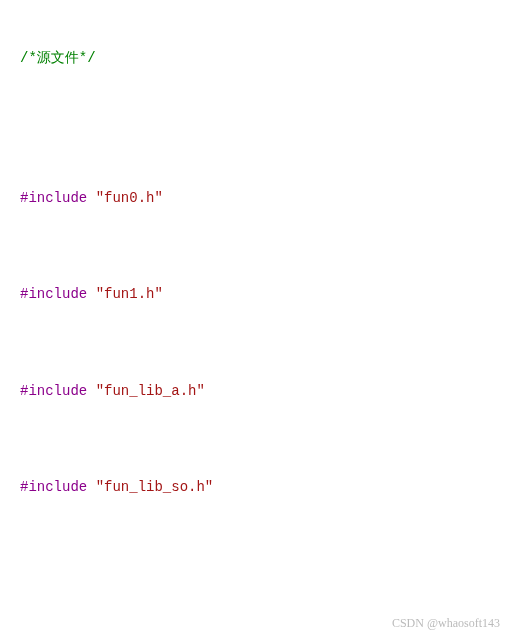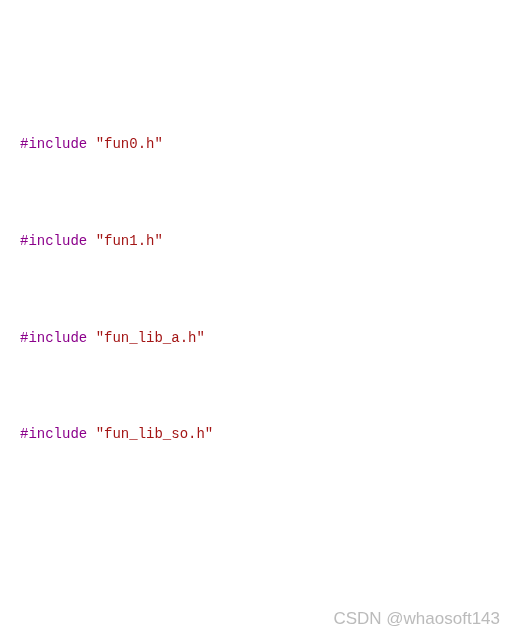--- a/index.html
+++ b/index.html
@@ -23,34 +23,35 @@
     }
     .comment { color: #008000; }
     .directive { color: #8B008B; }
     .string { color: #A31515; }
     .angle-include { color: #A31515; }
     .watermark {
       position: absolute;
       bottom: 6px;
       right: 10px;
       color: #bbbbbb;
-      font-family: Liberation Sans, sans-serif;
-      font-size: 17px;
+      font-family: Liberation Serif, serif;
+      font-size: 12px;
     }
     .line {
       display: block;
     }
     .blank {
       height: 1.2em;
     }
   </style>
 </head>
 <body>
 
 <div class="code-container">
+<span class="line"><span class="comment">/*源文件*/</span></span>
 <span class="line blank"></span>
 <span class="line blank"></span>
 <span class="line"><span class="directive">#include</span> <span class="string">"fun0.h"</span></span>
 <span class="line blank"></span>
 <span class="line"><span class="directive">#include</span> <span class="string">"fun1.h"</span></span>
 <span class="line blank"></span>
 <span class="line"><span class="directive">#include</span> <span class="string">"fun_lib_a.h"</span></span>
 <span class="line blank"></span>
 <span class="line"><span class="directive">#include</span> <span class="string">"fun_lib_so.h"</span></span>
 <span class="line blank"></span>

